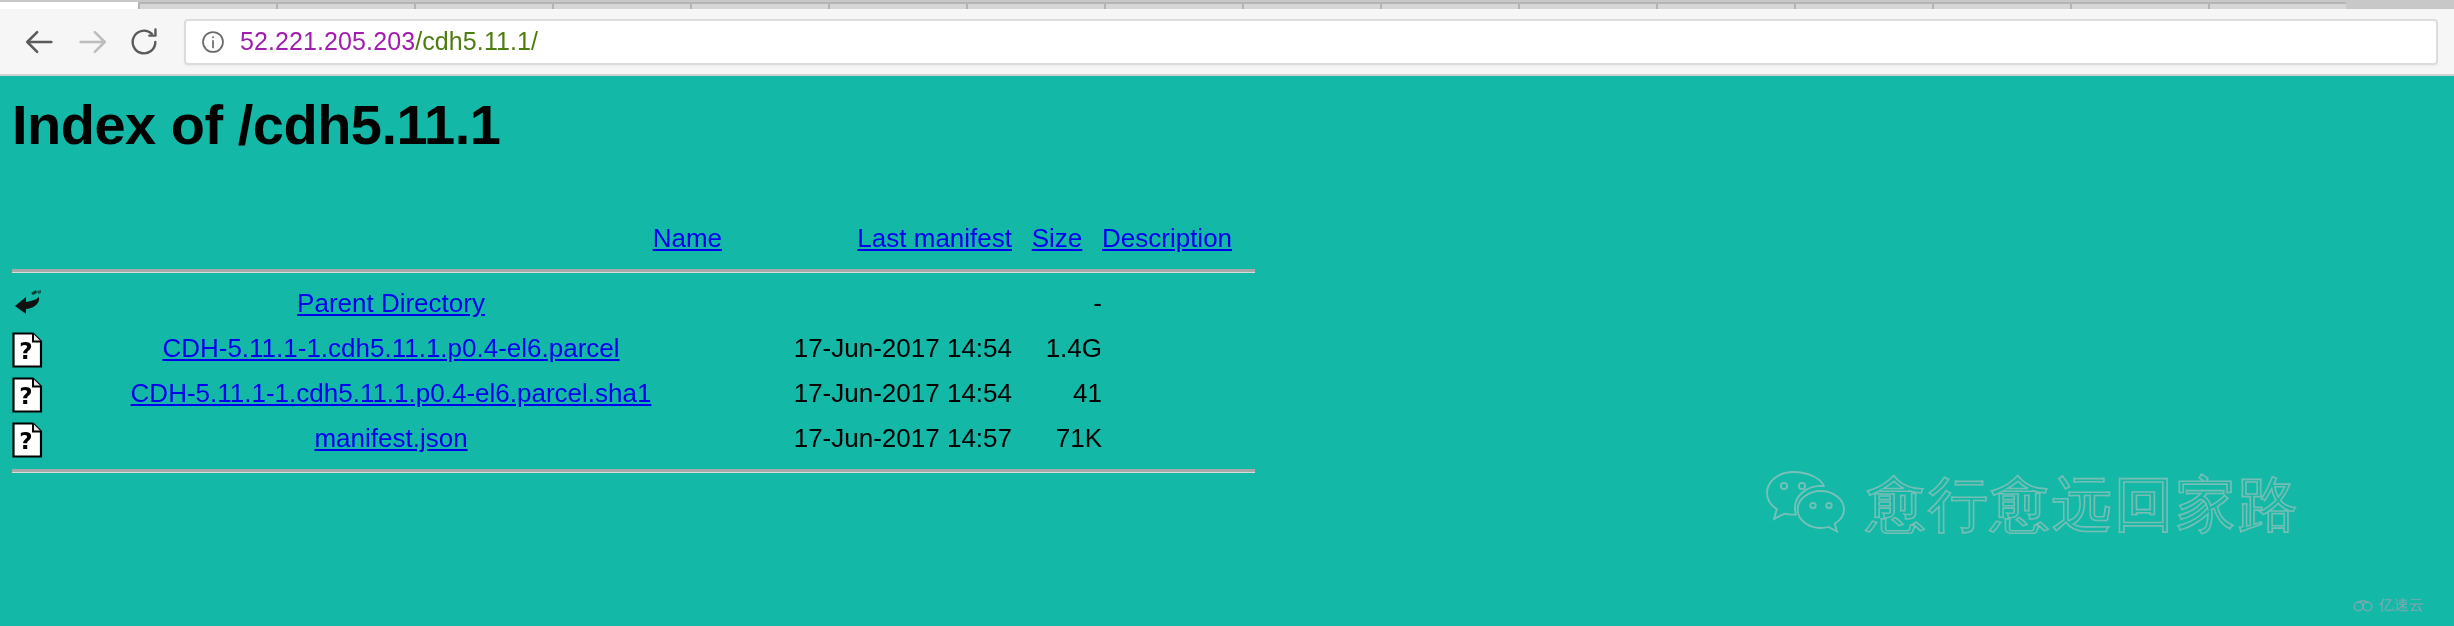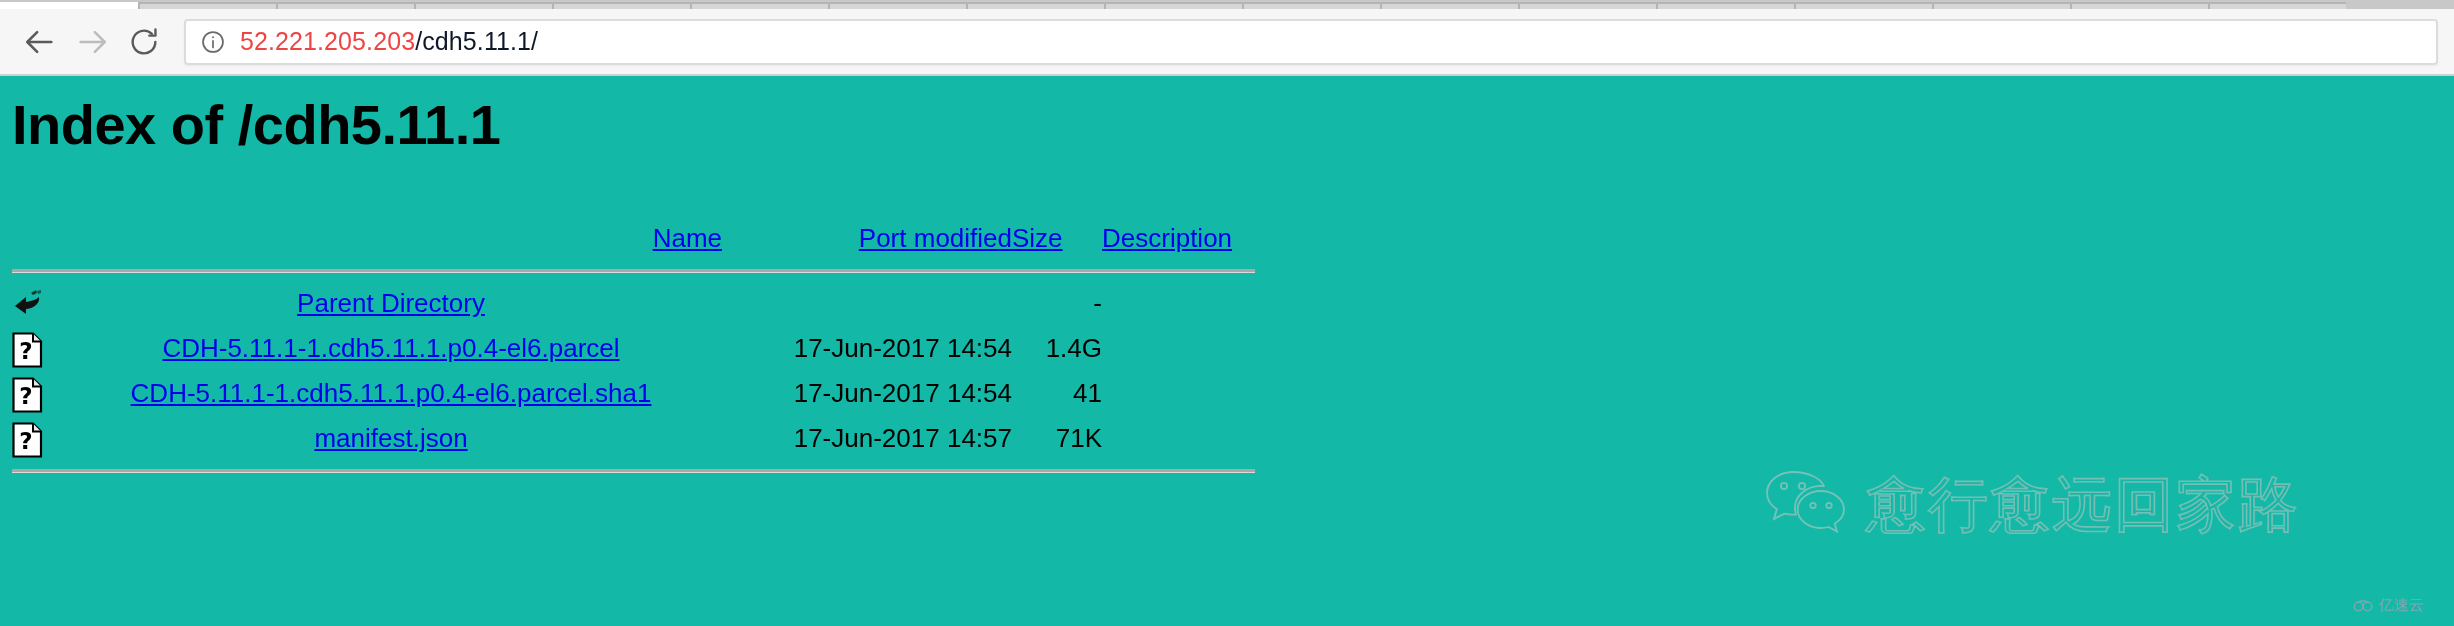--- a/index.html
+++ b/index.html
@@ -94,22 +94,22 @@
     display: flex;
     align-items: center;
     justify-content: center;
   }
   .url-text {
     font-family: "Liberation Sans", sans-serif;
     font-size: 25px;
     letter-spacing: 0.1px;
     white-space: nowrap;
   }
-  .url-host { color: #ef4444; }
-  .url-path { color: #0f172a; }
+  .url-host { color: #a21caf; }
+  .url-path { color: #4d7c0f; }
 
   
   #page {
     position: absolute;
     left: 0;
     top: 76px;
     width: 2454px;
     height: 586px;
     background: #14b8a6;
   }
@@ -152,21 +152,21 @@
   table.index-table td {
     padding: 0;
     vertical-align: middle;
     font-weight: normal;
     font-size: 26px;
     line-height: 45px;
     height: 45px;
   }
   th.h-name   { text-align: right; }
   th.h-date   { text-align: right; padding-right: 10px; }
-  th.h-size   { text-align: left; padding-right: 8px; }
+  th.h-size   { text-align: center; padding-right: 8px; }
   th.h-desc   { text-align: left; }
 
   .col-link {
     color: #0000ee;
     text-decoration: underline;
     cursor: pointer;
   }
   .file-link {
     color: #0000ee;
     text-decoration: underline;
@@ -345,21 +345,21 @@
           <col class="c-size">
           <col class="c-desc">
       </colgroup>
       <thead>
         <tr>
           <th></th>
           <th class="h-name">
             <span class="col-link">Name</span>
           </th>
           <th class="h-date">
-            <span class="col-link">Port modified</span>
+            <span class="col-link">Last manifest</span>
           </th>
           <th class="h-size">
             <span class="col-link">Size</span>
           </th>
           <th class="h-desc">
             <span class="col-link">Description</span>
           </th>
         </tr>
         <tr class="rule-row">
           <td colspan="5">

